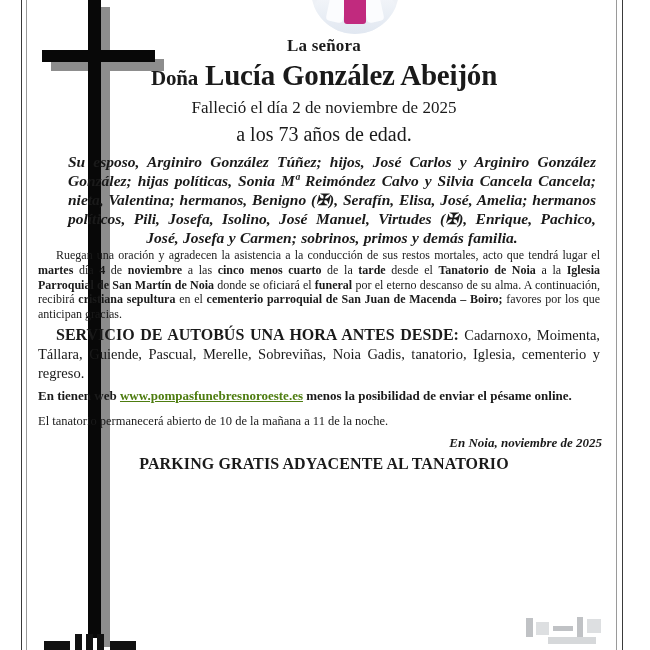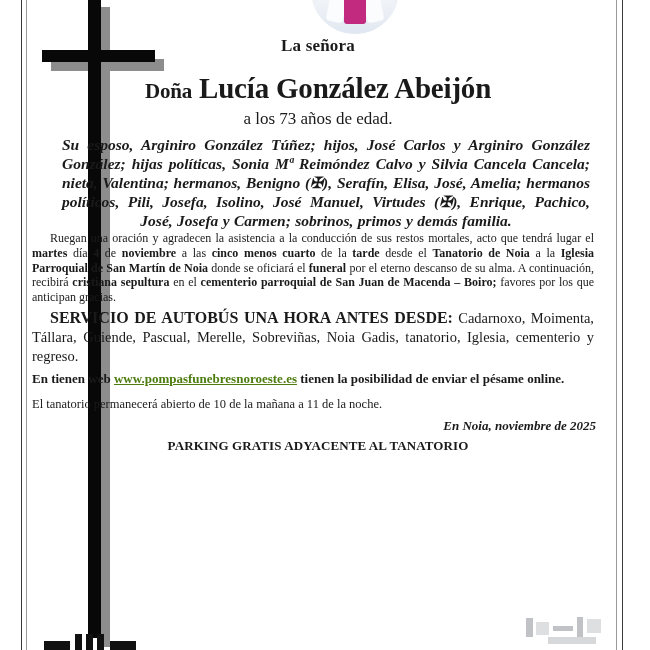--- a/index.html
+++ b/index.html
@@ -140,55 +140,55 @@
   .logo-br i:nth-child(1) { left: 2px;  top: 2px;  width: 7px;  height: 19px; }
   .logo-br i:nth-child(2) { left: 12px; top: 6px;  width: 13px; height: 13px; background:#c3c6ca; }
   .logo-br i:nth-child(3) { left: 29px; top: 10px; width: 20px; height: 5px; }
   .logo-br i:nth-child(4) { left: 53px; top: 1px;  width: 6px;  height: 22px; }
   .logo-br i:nth-child(5) { left: 63px; top: 3px;  width: 14px; height: 14px; background:#c3c6ca; }
   .logo-br i:nth-child(6) { left: 24px; top: 21px; width: 48px; height: 7px; background:#b5b9bd; }
 
   
   .content {
     position: absolute;
-    left: 32px;
+    left: 38px;
     top: 0;
     width: 572px;
     height: 504px;
   }
 
   .line { margin: 0; }
 
   .t-senora {
     text-align: center;
     font-weight: bold;
     font-size: 17px;
     margin-top: 36px;
     letter-spacing: 0.2px;
   }
   .t-name {
     text-align: center;
     font-weight: bold;
     font-size: 29px;
-    margin-top: 17px;
+    margin-top: 4px;
     line-height: 1.08;
     letter-spacing: -0.2px;
   }
   .t-name .dona {
     font-size: 21px;
     font-weight: bold;
   }
   .t-died {
     text-align: center;
     font-size: 17px;
     margin-top: 7px;
   }
   .t-age {
     text-align: center;
-    font-size: 17px;
+    font-size: 20px;
     margin-top: 5px;
   }
   .t-dep {
     text-align: center;
     font-weight: bold;
     font-size: 18px;
     margin-top: 9px;
     letter-spacing: 0.5px;
   }
 
@@ -255,21 +255,21 @@
     text-align: right;
     font-style: italic;
     font-weight: bold;
     font-size: 13px;
     margin-top: 5px;
     padding-right: 8px;
   }
   .t-parking {
     text-align: center;
     font-weight: bold;
-    font-size: 13px;
+    font-size: 16px;
     margin-top: 4px;
     letter-spacing: 0.1px;
   }
 </style>
 </head>
 <body>
 
 <div class="frame-rule rule-l1"></div>
 <div class="frame-rule thin rule-l2"></div>
 <div class="frame-rule thin rule-r1"></div>
@@ -314,33 +314,34 @@
 
 <div class="content">
 
   <p class="line t-senora">La señora</p>
 
   <p class="line t-name">
     <span class="dona">Doña</span>
     <span>Lucía González Abeijón</span>
   </p>
 
+  <p class="line t-died">Falleció el día 2 de noviembre de 2025</p>
   <p class="line t-age">a los 73 años de edad.</p>
 
   <p class="line t-family">Su esposo, Arginiro González Túñez; hijos, José Carlos y Arginiro González González; hijas políticas, Sonia Mª Reimóndez Calvo y Silvia Cancela Cancela; nieta, Valentina; hermanos, Benigno (✠), Serafín, Elisa, José, Amelia; hermanos políticos, Pili, Josefa, Isolino, José Manuel, Virtudes (✠), Enrique, Pachico, José, Josefa y Carmen; sobrinos, primos y demás familia.</p>
 
   <p class="line t-body" id="body-text"><span>Ruegan una oración y agradecen la asistencia a la conducción de sus restos mortales, acto que tendrá lugar el </span><b>martes</b><span> día </span><b>4</b><span> de </span><b>noviembre</b><span> a las </span><b>cinco menos cuarto</b><span> de la </span><b>tarde</b><span> desde el </span><b>Tanatorio de Noia</b><span> a la </span><b>Iglesia Parroquial de San Martín de Noia</b><span> donde se oficiará el </span><b>funeral</b><span> por el eterno descanso de su alma. A continuación, recibirá </span><b>cristiana sepultura</b><span> en el </span><b>cementerio parroquial de San Juan de Macenda – Boiro;</b><span> favores por los que anticipan gracias.</span></p>
 
   <p class="line t-bus">
     <span class="cap">SERVICIO DE AUTOBÚS UNA HORA ANTES DESDE:</span>
     <span>Cadarnoxo, Moimenta, Tállara, Guiende, Pascual, Merelle, Sobreviñas, Noia Gadis, tanatorio, Iglesia, cementerio y regreso.</span>
   </p>
 
   <p class="line t-small">
-    <span>En tienen web </span><a class="t-url" href="#">www.pompasfunebresnoroeste.es</a><span> tienen la posibilidad de enviar el pésame online.</span>
+    <span>En tienen web </span><a class="t-url" href="#">www.pompasfunebresnoroeste.es</a><span> menos la posibilidad de enviar el pésame online.</span>
   </p>
 
   <p class="line t-small2">El tanatorio permanecerá abierto de 10 de la mañana a 11 de la noche.</p>
 
   <p class="line t-ennoia">En Noia, noviembre de 2025</p>
   <p class="line t-parking">PARKING GRATIS ADYACENTE AL TANATORIO</p>
 
 </div>
 
 </body></html>

